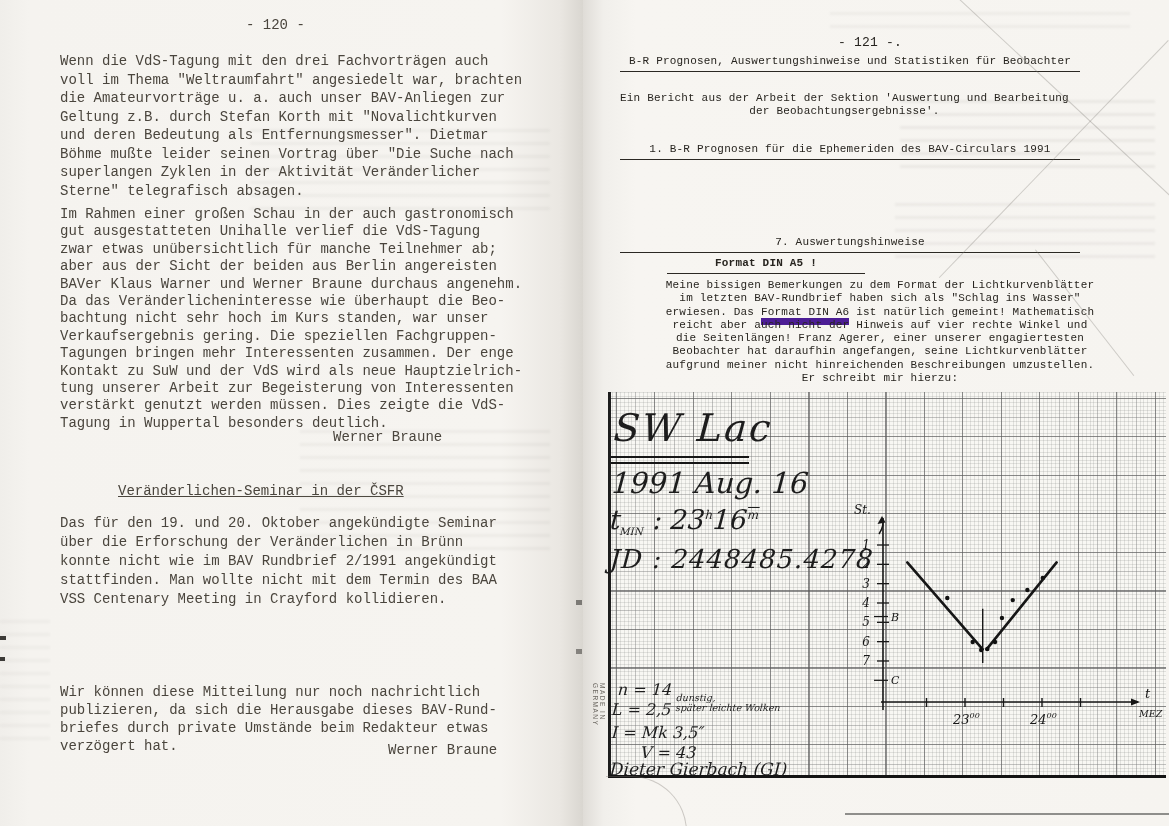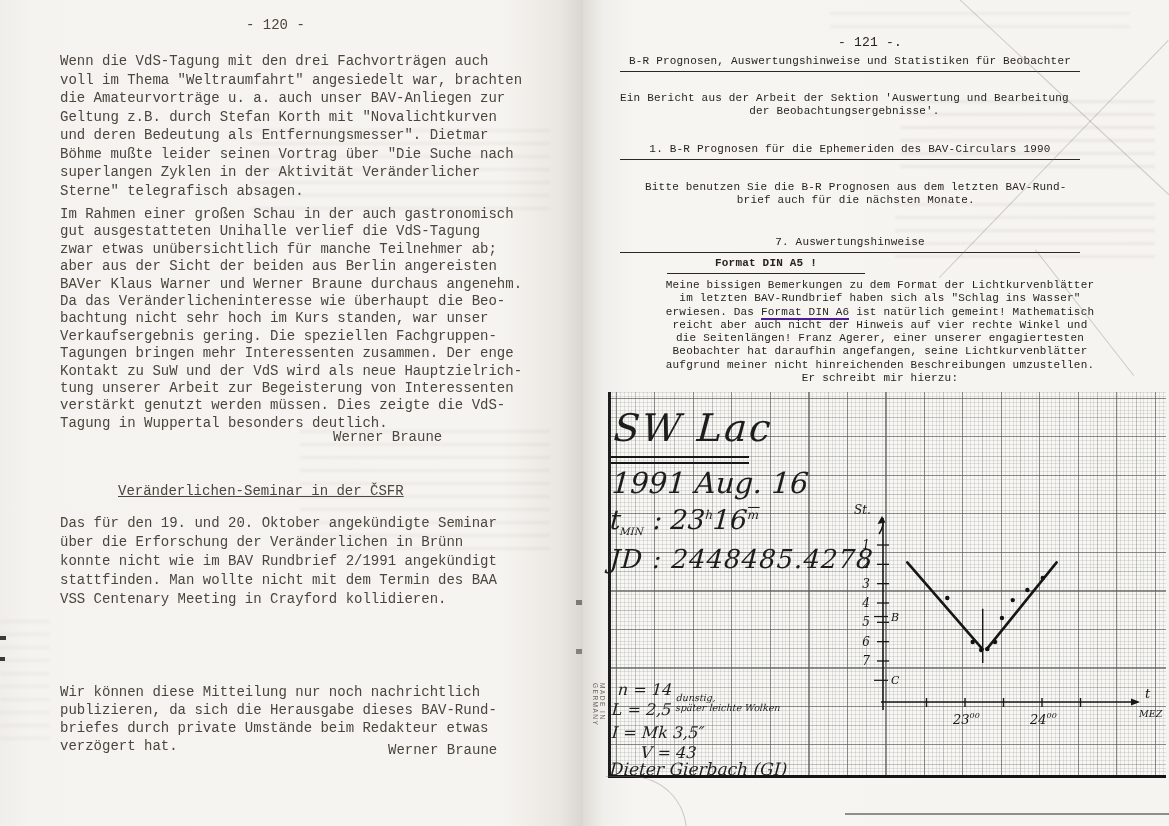--- a/index.html
+++ b/index.html
@@ -8,21 +8,21 @@
   
   .page-left{position:absolute;left:0;top:0;width:583px;height:826px;
     background:linear-gradient(90deg,#f0eeea 0%,#f5f3ef 5%,#f6f4f0 86%,#eae7e2 96%,#d9d6d0 100%);}
   .page-right{position:absolute;left:583px;top:0;width:586px;height:826px;
     background:linear-gradient(90deg,#dfdcd7 0%,#f1efeb 3.5%,#f7f5f1 9%,#f6f4f0 100%);}
   
   .tw{position:absolute;font-family:"Liberation Mono",monospace;white-space:pre-line;}
   .lp{font-size:14px;line-height:18.5px;color:#4a453d;}
   .rp{font-size:11px;line-height:13.3px;color:#27241f;letter-spacing:.2px;text-align:center;}
   .uline{border-bottom:1px solid #2b2823;padding-bottom:3px;}
-  .u-inline{border-bottom:2px solid #4c1d95;}
+  .u-inline{border-bottom:7px solid #4c1d95;}
   
   .hw{position:absolute;font-family:"DejaVu Serif",serif;font-style:italic;color:#1d1d1d;
       white-space:nowrap;transform:skewX(-4deg);}
   .hw sub{font-size:.38em;}
   .hw sup{font-size:.45em;}
   .dbl-underline{position:absolute;border-top:2px solid #161616;border-bottom:2px solid #161616;height:4px;}
   .lnotes{display:inline-block;vertical-align:top;margin-top:-7px;margin-left:4px;
           font-size:9.5px;line-height:10px;white-space:nowrap;}
   
   .graph-paper{position:absolute;left:608px;top:392px;width:555px;height:383px;
@@ -94,23 +94,21 @@
     <div class="smudge smudge-lines" style="left:300px;top:430px;width:250px;height:120px;opacity:.4;"></div>
     <div class="smudge smudge-lines" style="left:0px;top:620px;width:50px;height:120px;opacity:.3;"></div>
   </div>
 
   <div class="page-right"></div>
 
   <div class="tw rp" style="left:838px;top:36px;font-size:13px;">- 121 -.</div>
   <div class="tw rp" style="left:620px;top:92px;">Ein Bericht aus der Arbeit der Sektion 'Auswertung und Bearbeitung
 der Beobachtungsergebnisse'.</div>
   <div class="tw rp uline" style="left:620px;top:55px;width:460px;">B-R Prognosen, Auswertungshinweise und Statistiken für Beobachter</div>
-  <div class="tw rp uline" style="left:620px;top:143px;width:460px;">1. B-R Prognosen für die Ephemeriden des BAV-Circulars 1990</div>
-  <div class="tw rp" style="left:645px;top:181px;">Bitte benutzen Sie die B-R Prognosen aus dem letzten BAV-Rund-
-brief auch für die nächsten Monate.</div>
+  <div class="tw rp uline" style="left:620px;top:143px;width:460px;">1. B-R Prognosen für die Ephemeriden des BAV-Circulars 1991</div>
   <div class="tw rp uline" style="left:620px;top:236px;width:460px;">7. Auswertungshinweise</div>
   <div class="tw rp uline" style="left:667px;top:257px;width:198px;font-weight:bold;">Format DIN A5 !</div>
   <div class="tw rp" style="left:645px;top:279px;width:470px;"><span>Meine bissigen Bemerkungen zu dem Format der Lichtkurvenblätter
 im letzten BAV-Rundbrief haben sich als "Schlag ins Wasser"
 erwiesen. Das </span><span class="u-inline">Format DIN A6</span><span> ist natürlich gemeint! Mathematisch
 reicht aber auch nicht der Hinweis auf vier rechte Winkel und
 die Seitenlängen! Franz Agerer, einer unserer engagiertesten
 Beobachter hat daraufhin angefangen, seine Lichtkurvenblätter
 aufgrund meiner nicht hinreichenden Beschreibungen umzustellen.
 Er schreibt mir hierzu:</span></div>

